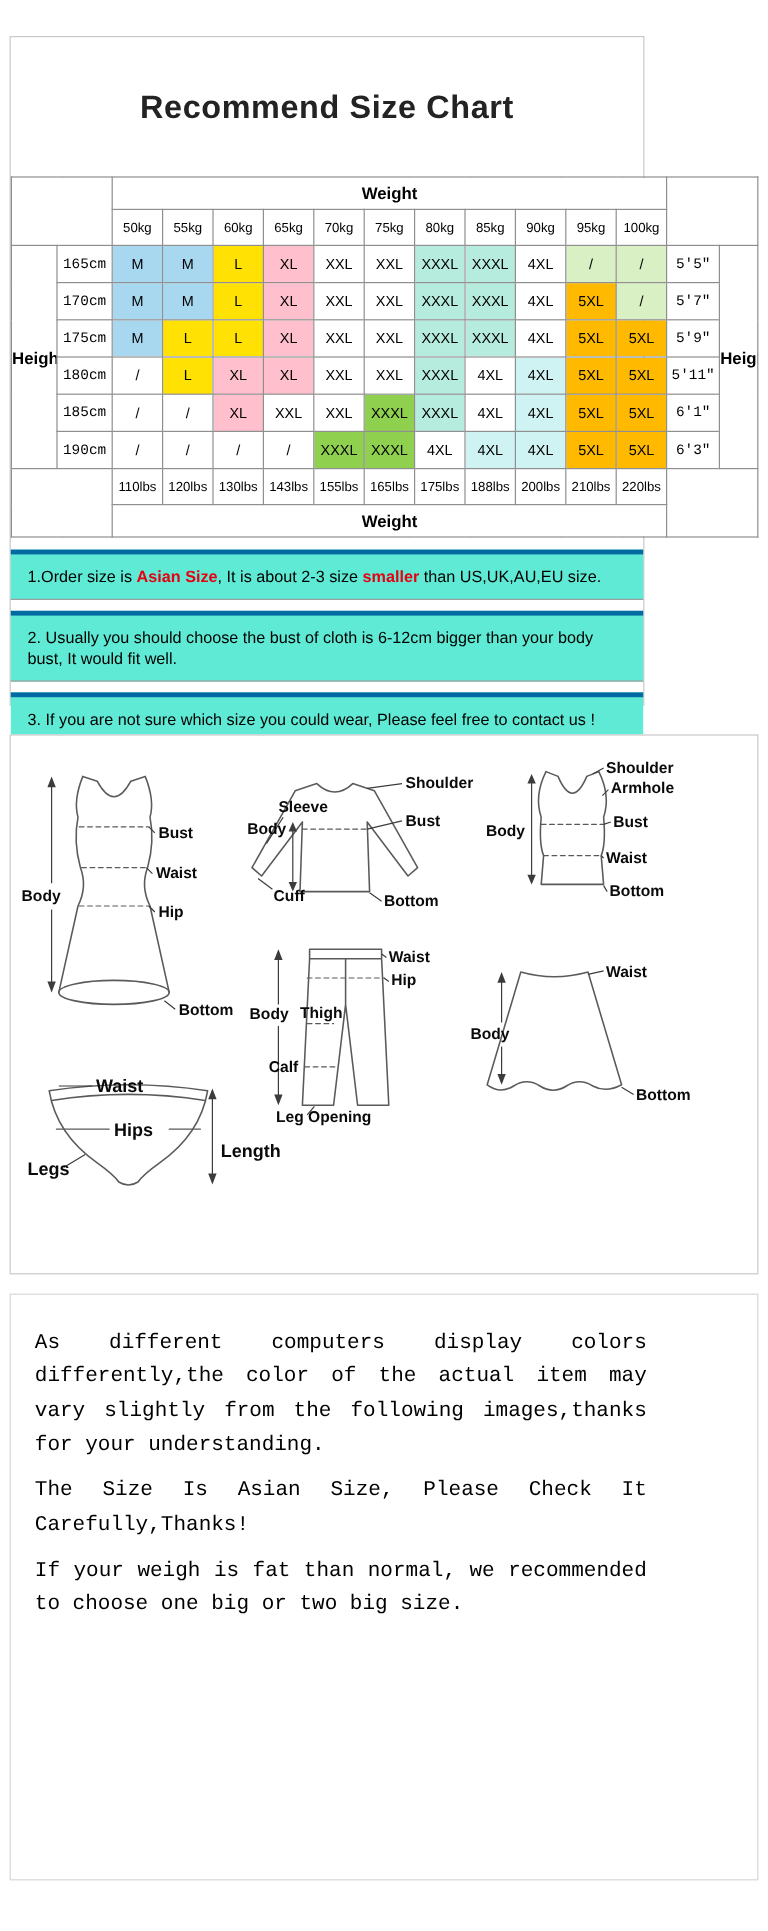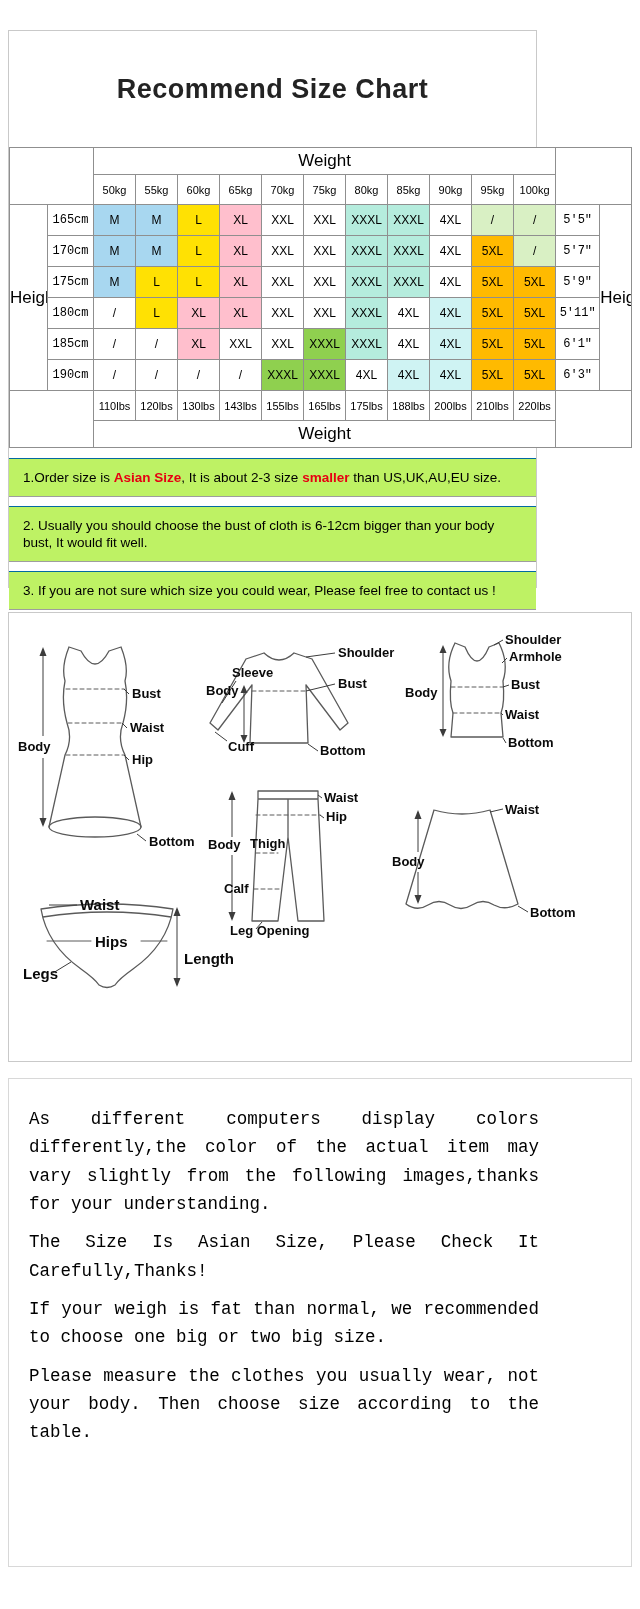--- a/index.html
+++ b/index.html
@@ -17,29 +17,29 @@
     height:116px; display:flex; align-items:center; justify-content:center;
     font-size:27px; font-weight:bold; color:#232323; letter-spacing:.5px;
   }
   table.size-table{
     width:100%; border-collapse:collapse; table-layout:fixed; font-size:12px;
   }
   table.size-table td{
     border:1px solid #8f8f8f; text-align:center; vertical-align:middle;
     padding:0; background:#fff; overflow:hidden; white-space:nowrap;
   }
-  td.hdr  { font-weight:normal; font-size:17px; height:27px; }
+  td.hdr  { font-weight:bold; font-size:14px; height:27px; }
   td.unit { font-size:11px; height:30px; }
   td.hcm  { font-size:12px; height:31px;font-family:Liberation Mono, monospace; }
   td.sz   { font-size:12px; height:31px; }
   td.corner{ background:#fff; }
 
   .note-row{
-    margin-top:9px; border-top:1px solid #0369a1; border-bottom:1px solid #9e9e9e;
-    padding:10px 10px 10px 14px; font-size:13.5px; line-height:17px; background:#bef264;
+    margin-top:9px; border-top:4px solid #0369a1; border-bottom:1px solid #9e9e9e;
+    padding:10px 10px 10px 14px; font-size:13.5px; line-height:17px; background:#5eead4;
   }
   .note-row.first{ margin-top:10px; }
   .red{ font-weight:bold; }
 
   .fig{ position:absolute; overflow:visible; }
   .g   { fill:none; stroke:#5a5a5a; stroke-width:1.3; stroke-linecap:round; stroke-linejoin:round; }
   .dash{ stroke-width:1; stroke-dasharray:4 3; }
   .lead{ fill:none; stroke:#3c3c3c; stroke-width:1; }
   .ah  { fill:#3c3c3c; stroke:none; }
   .lbl { font:bold 13px "Liberation Sans", sans-serif; fill:#0a0a0a; }
@@ -294,15 +294,14 @@
     <text class="lbl" x="6" y="70">Body</text>
     <text class="lbl" x="144" y="121">Bottom</text>
   </svg>
 </div>
 
 <div id="notes-box" class="box">
   <div class="notes-body">
       <p>As different computers display colors differently,the color of the actual item may vary slightly from the following images,thanks for your understanding.</p>
       <p>The Size Is Asian Size, Please Check It Carefully,Thanks!</p>
       <p>If your weigh is fat than normal, we recommended to choose one big or two big size.</p>
-      <p>Please measure the clothes you usually wear, not your body. Then choose size according to the table.</p>
     </div>
 </div>
 
 </body></html>

